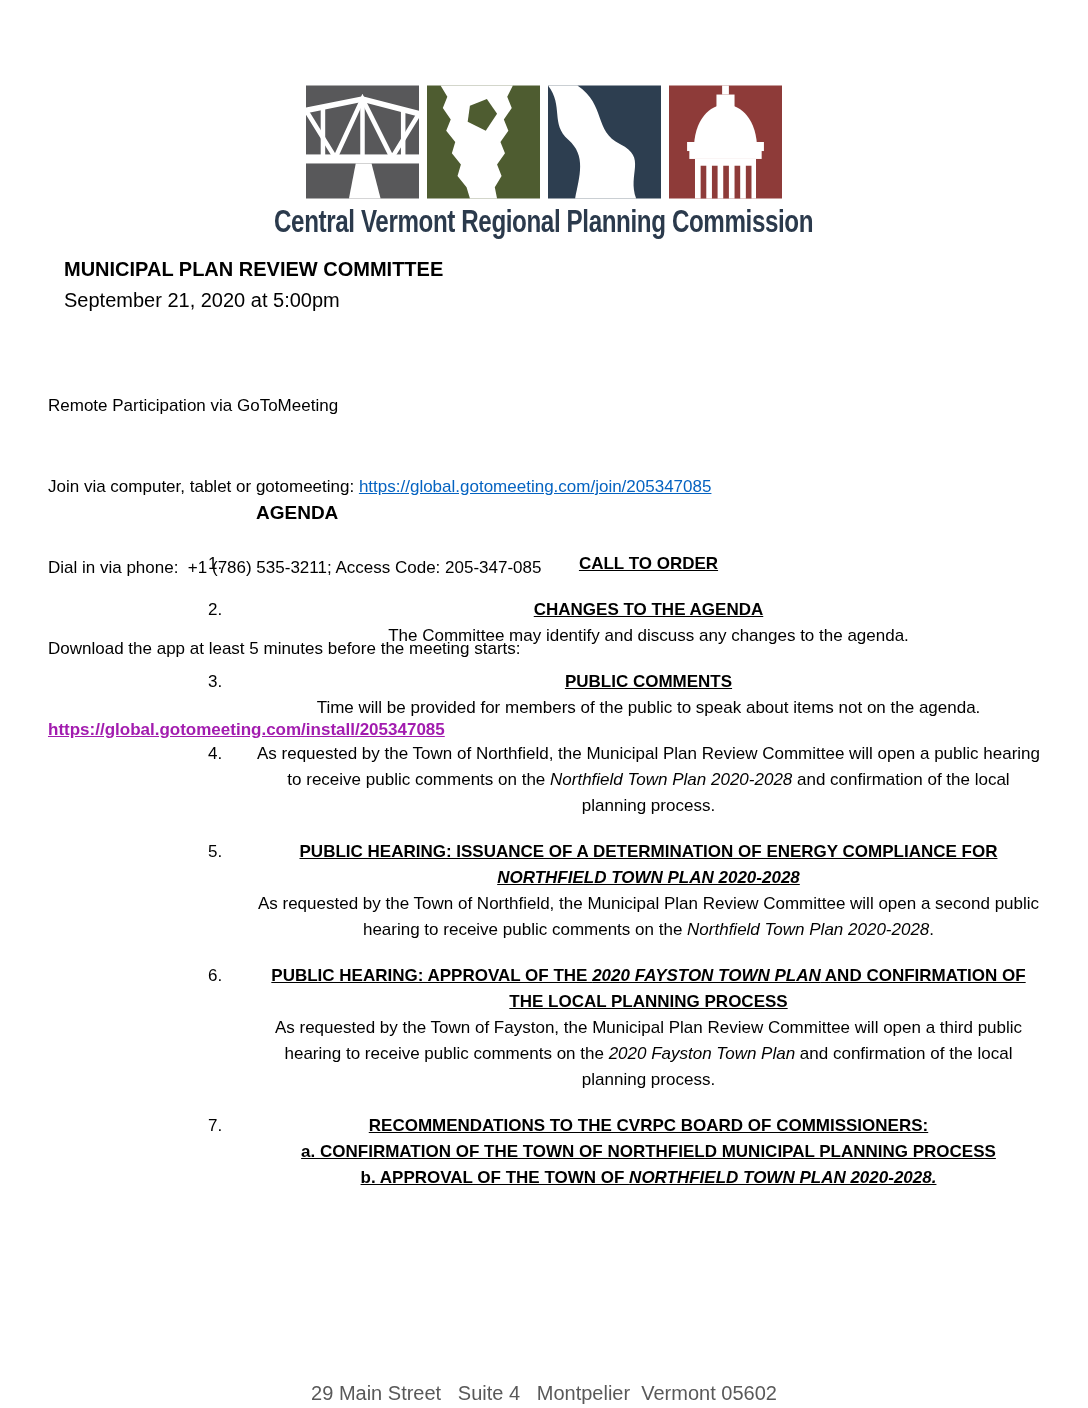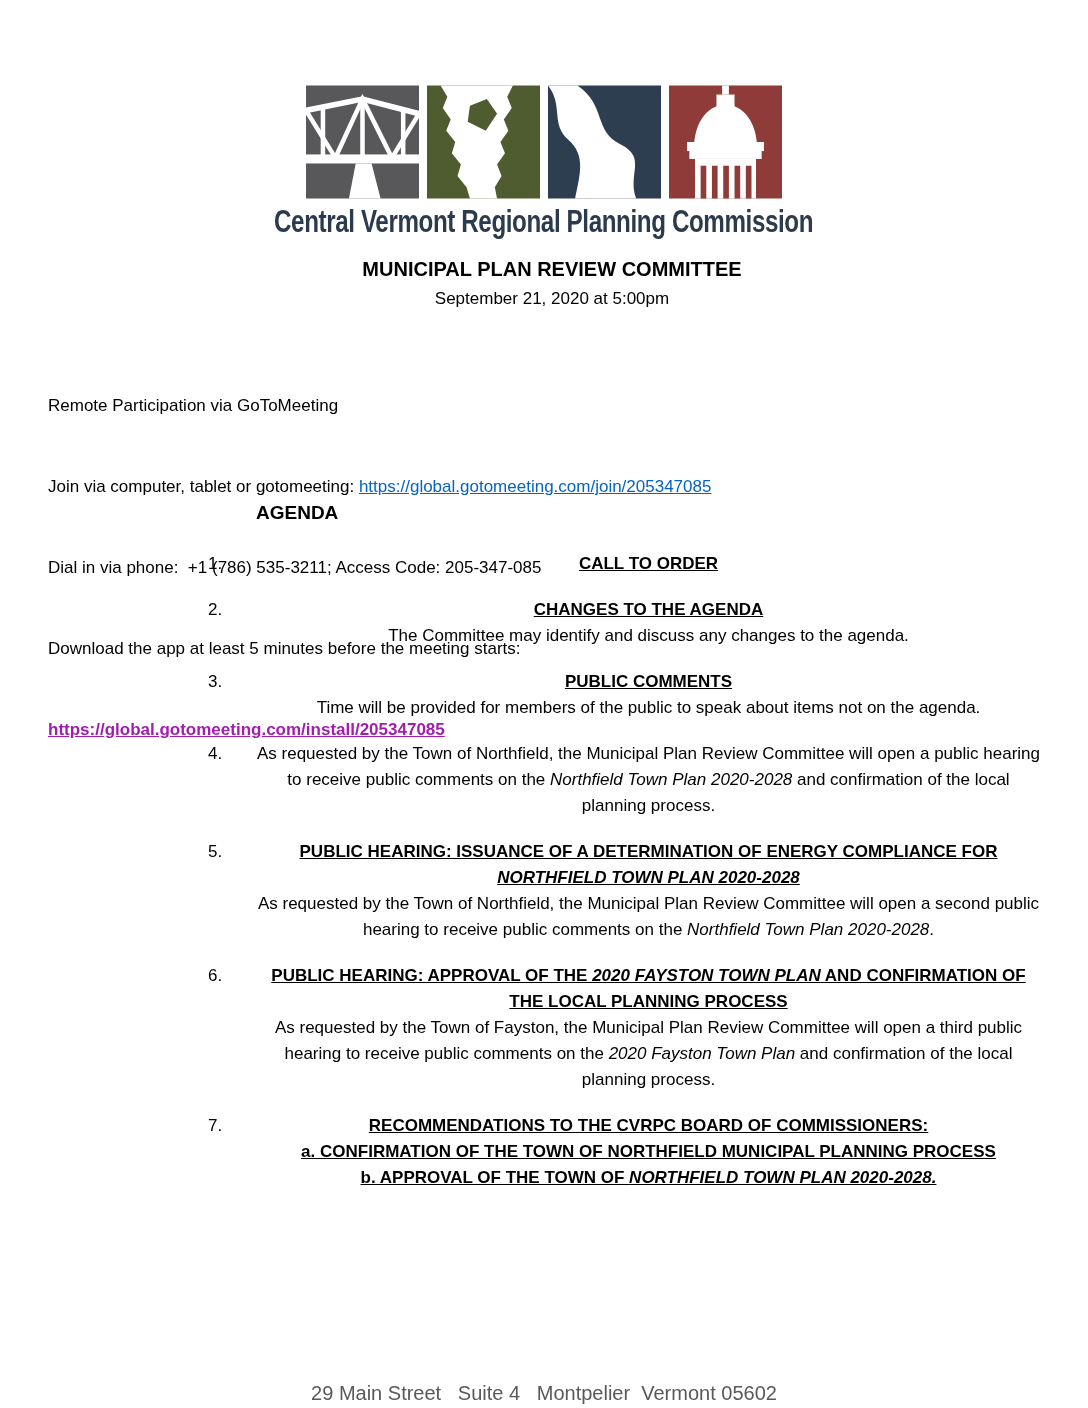--- a/index.html
+++ b/index.html
@@ -37,24 +37,24 @@
     white-space: nowrap;
     transform: scaleX(0.78);
     transform-origin: center;
   }
 
   
   .header-block {
     position: absolute;
     top: 258px;
     left: 16px; right: 0;
-    text-align: center;
+    text-align: left;
   }
   .meeting-title { font-size: 20px; font-weight: bold; }
-  .meeting-datetime { margin-top: 8px; font-size: 17px; }
+  .meeting-datetime { margin-top: 8px; font-size: 20px; }
 
   
   .remote-block {
     position: absolute;
     top: 338px;
     left: 0; right: 0;
     text-align: left;
     font-size: 17px;
     line-height: 27px;
     white-space: pre-wrap;

